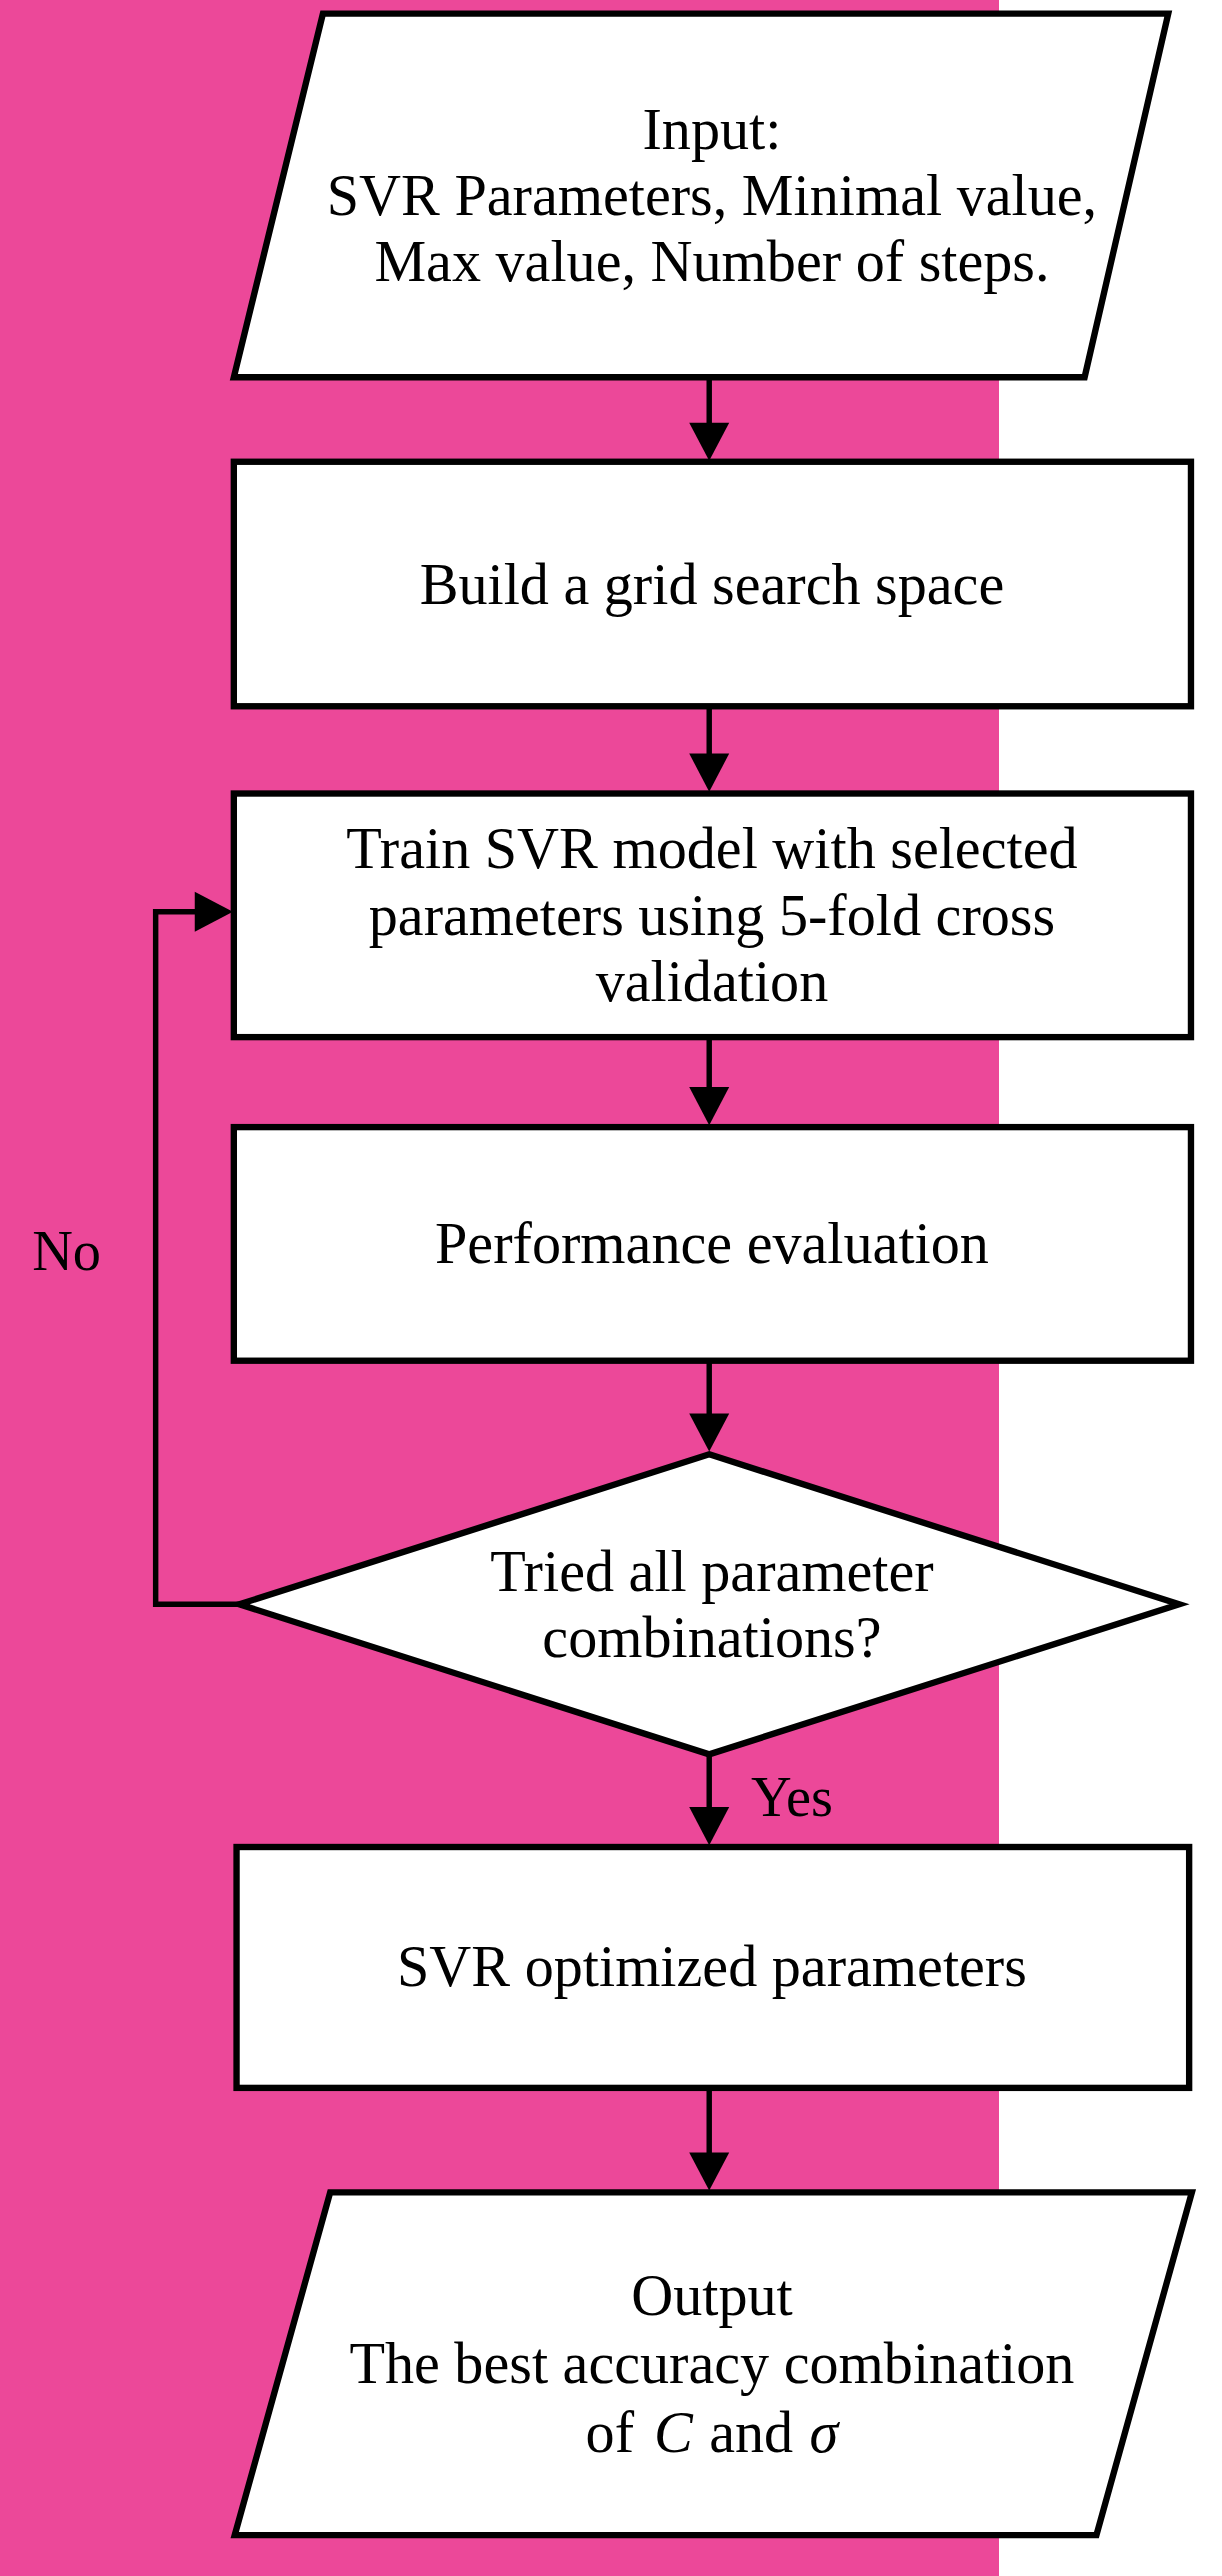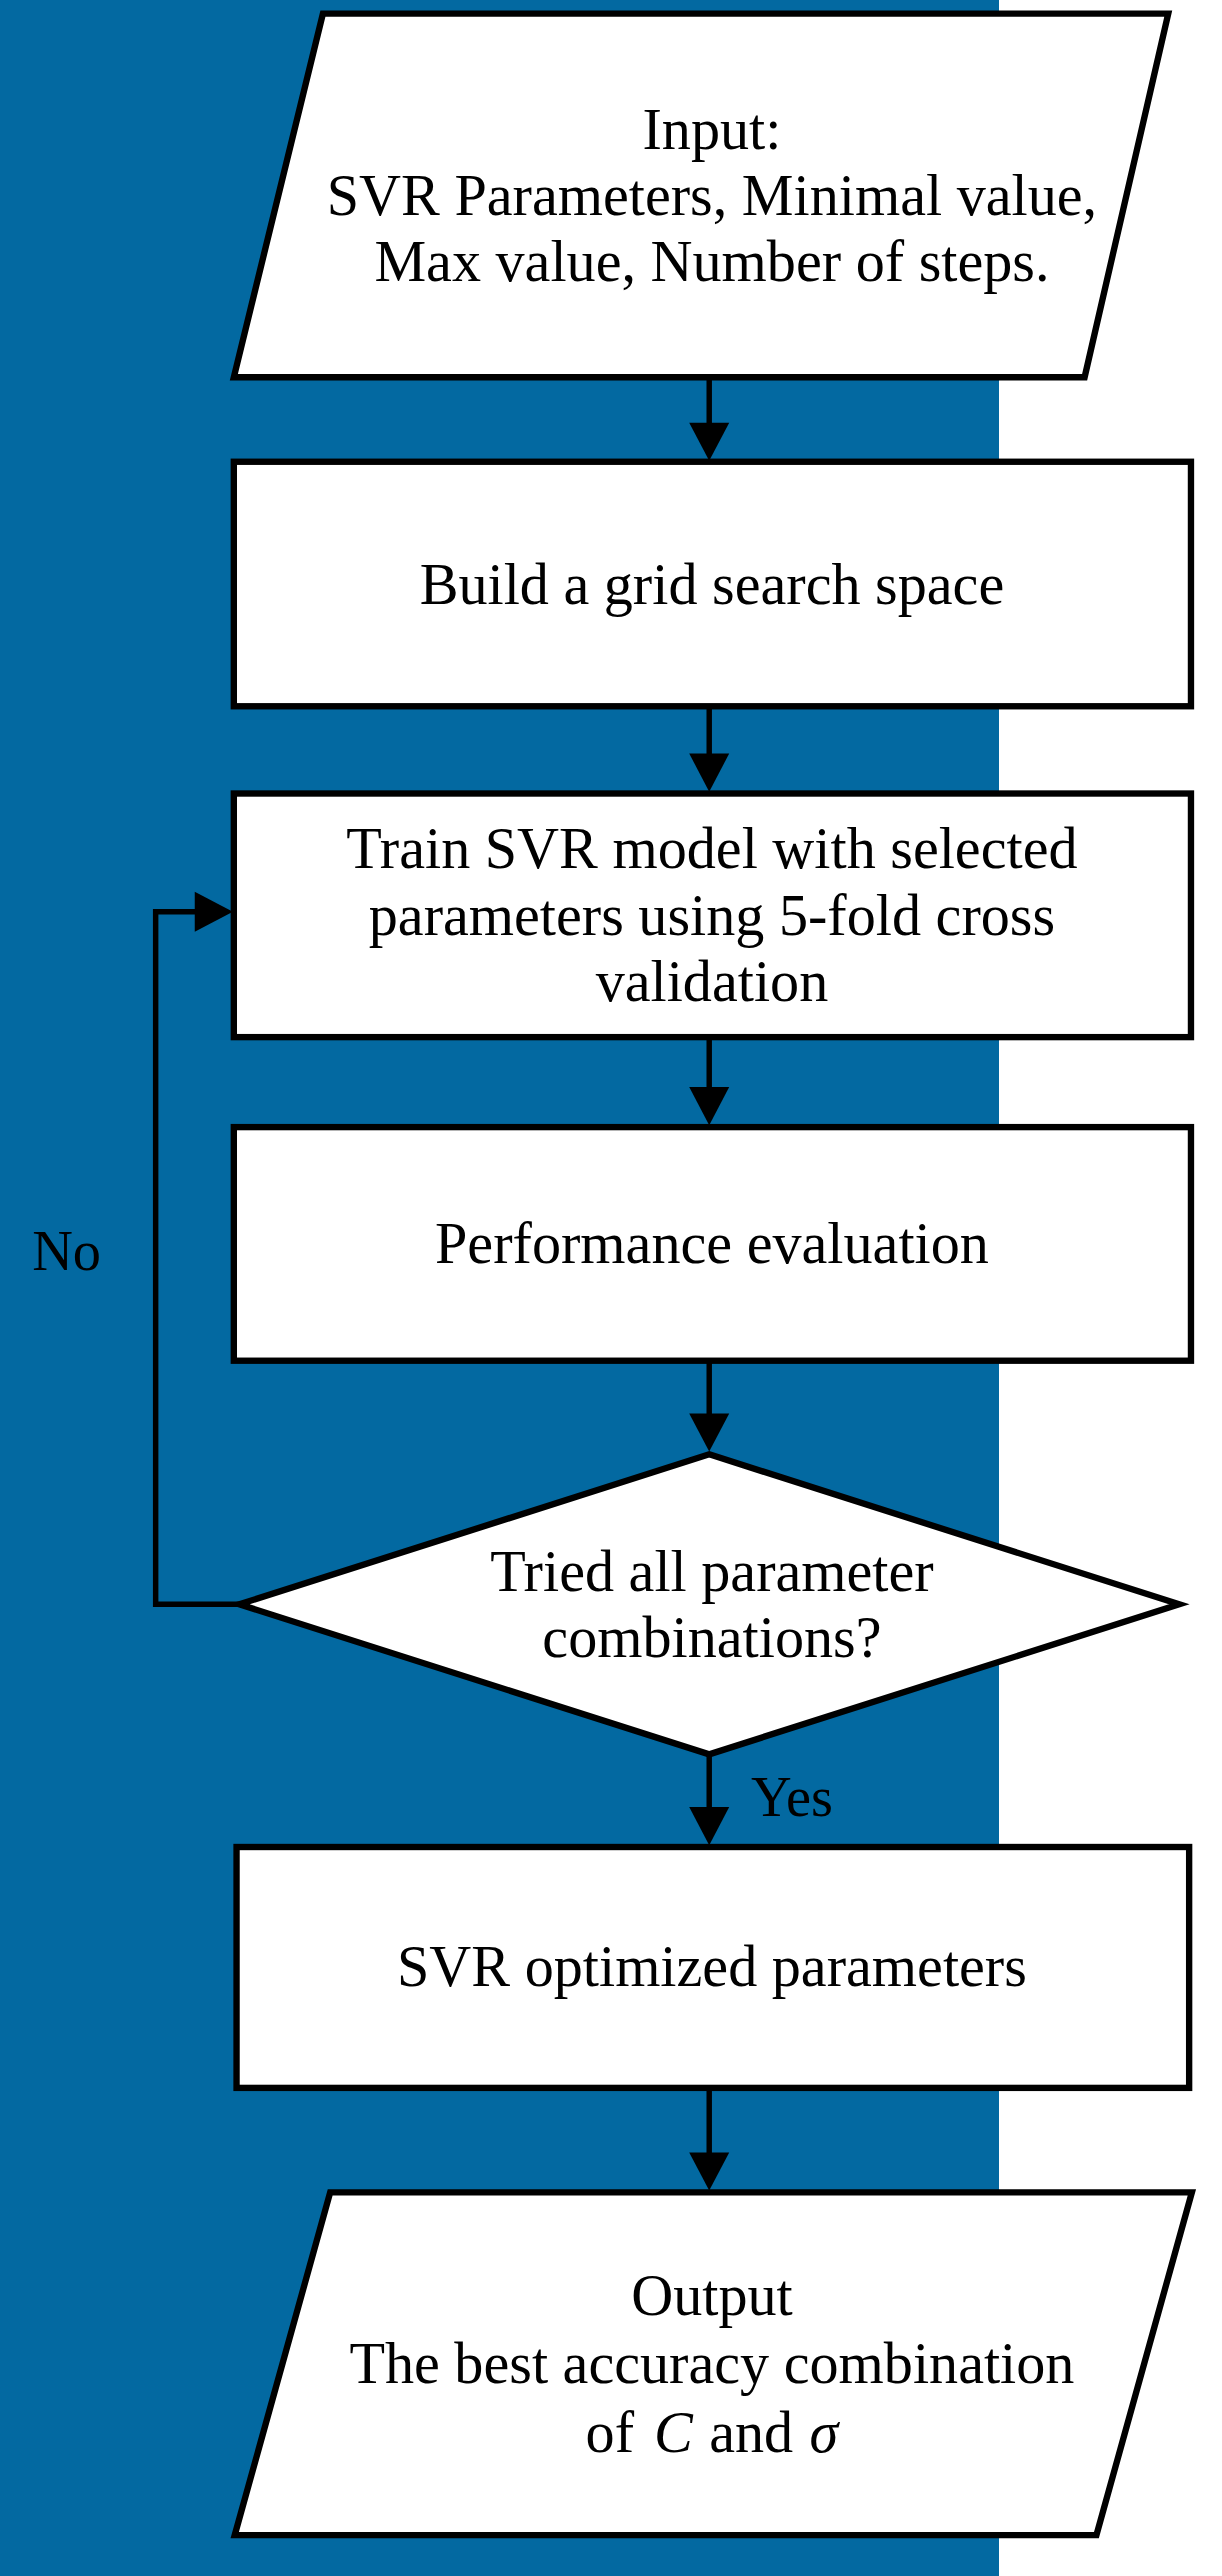--- a/index.html
+++ b/index.html
@@ -4,21 +4,21 @@
 <style>
   html, body {
     margin: 0;
     padding: 0;
     background: #ffffff;
   }
   .page {
     position: relative;
     width: 999px;
     height: 2576px;
-    background: #0369a1;
+    background: #ec4899;
   }
   svg { display: block; }
   .shape {
     fill: #ffffff;
     stroke: #000000;
     stroke-width: 7;
   }
   .flowline {
     stroke: #000000;
     stroke-width: 6;

